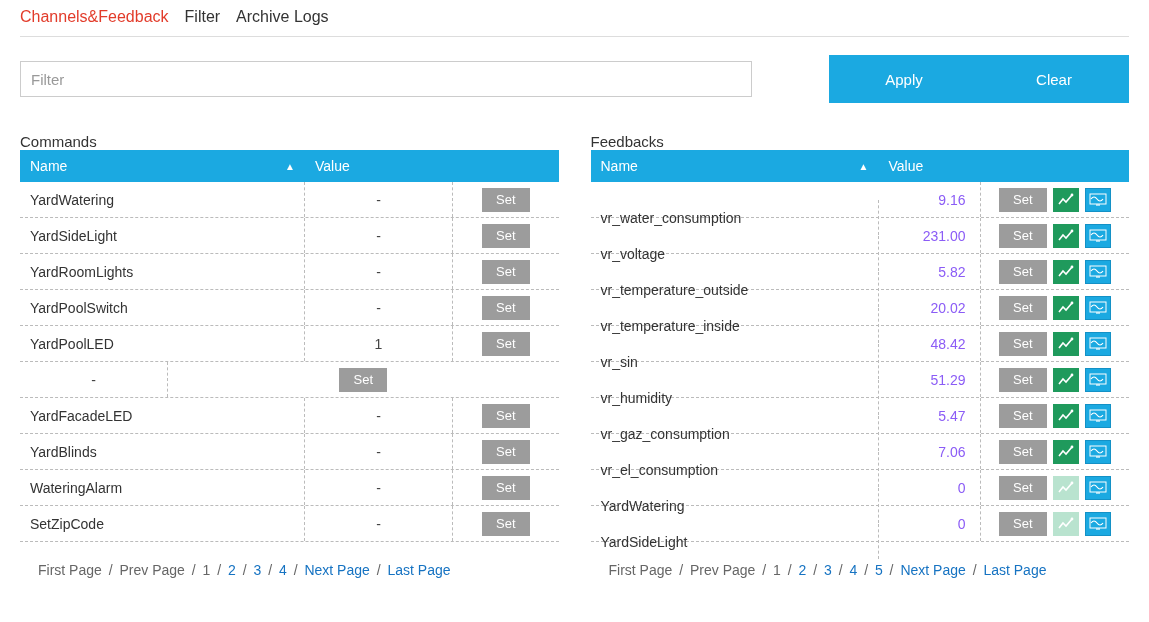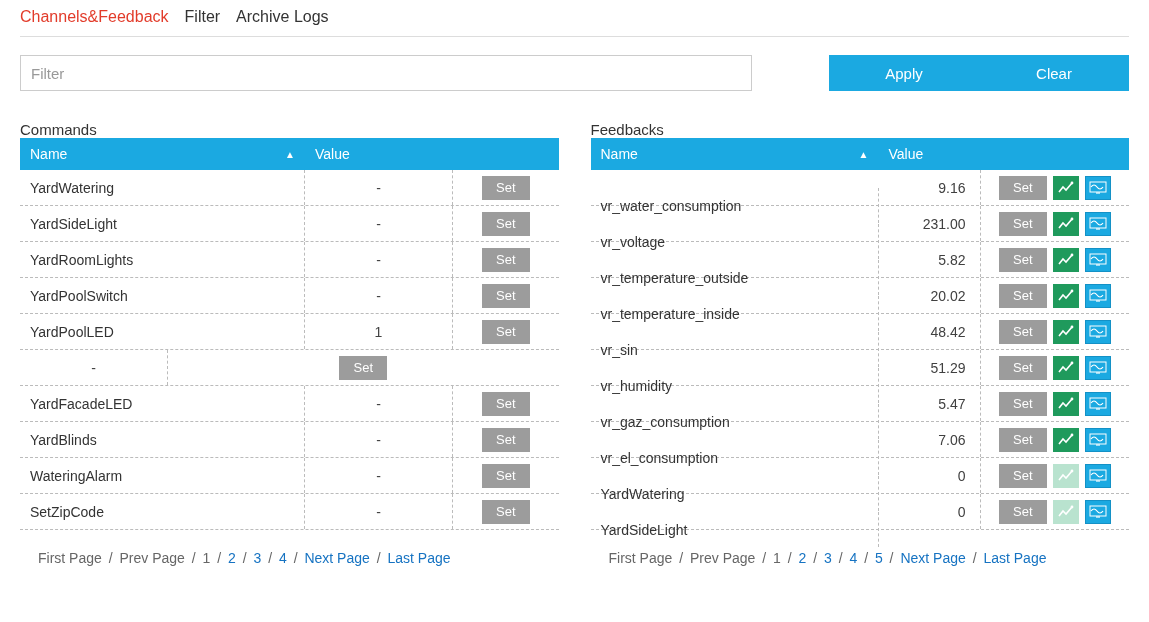--- a/index.html
+++ b/index.html
@@ -6,21 +6,21 @@
 body { font-family: "Segoe UI", Arial, sans-serif; font-size: 14px; color: #333; background: #fff; width: 1149px; height: 622px; padding: 8px 20px; }
 
 .tabbar { display: flex; gap: 16px; padding: 0 0 10px 0; border-bottom: 1px solid #ddd; margin-bottom: 18px; }
 .tab { font-size: 16px; font-weight: 400; color: #333; cursor: pointer; }
 .tab.active { color: #e23b2a; }
 
 .filter-row { display: flex; align-items: center; margin-bottom: 30px; }
 .filter-input { flex: 0 0 732px; height: 36px; border: 1px solid #ccc; padding: 0 10px; font-size: 15px; color: #888; }
 .filter-input::placeholder { color: #999; }
 .spacer { flex: 1; }
-.btn-primary { background: #1ba9e1; color: #fff; border: none; height: 36px; width: 150px; font-size: 15px; cursor: pointer; }
+.btn-primary { background: #1ba9e1; color: #fff; border: none; height: 48px; width: 150px; font-size: 15px; cursor: pointer; }
 
 .cols { display: flex; gap: 32px; }
 .col { flex: 1; min-width: 0; }
 .section-title { font-size: 15px; color: #333; }
 
 .thead { background: #1ba9e1; color: #fff; display: flex; height: 32px; align-items: center; font-size: 14px; }
 .thead .th { padding: 0 10px; gap: 28px; }
 .thead .sort-icon { font-size: 10px; }
 
 .commands .th-name { flex: 0 0 285px; display: flex; align-items: center; justify-content: space-between; }
@@ -32,21 +32,21 @@
 .feedbacks .th-act { flex: 1; }
 
 .row { display: flex; align-items: center; height: 36px; border-bottom: 1px dashed #bbb; }
 .row .cell { padding: 0 10px; }
 
 .commands .cell-name { flex: 0 0 285px; border-right: 1px dashed #bbb; height: 100%; display: flex; align-items: center; }
 .commands .cell-value { flex: 0 0 148px; border-right: 1px dashed #bbb; height: 100%; display: flex; align-items: center; justify-content: center; color: #444; }
 .commands .cell-act { flex: 1; display: flex; align-items: center; justify-content: center; }
 
 .feedbacks .cell-name { flex: 0 0 288px; border-right: 1px dashed #bbb; height: 100%; display: flex; align-items: center; margin-top: 36px; }
-.feedbacks .cell-value { flex: 0 0 102px; border-right: 1px dashed #bbb; height: 100%; display: flex; align-items: center; justify-content: flex-end; color: #404040; padding-right: 14px; }
+.feedbacks .cell-value { flex: 0 0 102px; border-right: 1px dashed #bbb; height: 100%; display: flex; align-items: center; justify-content: flex-end; color: #8b5cf6; padding-right: 14px; }
 .feedbacks .cell-act { flex: 1; display: flex; align-items: center; justify-content: center; gap: 6px; }
 
 .btn-set { background: #9c9c9c; color: #fff; border: none; height: 24px; width: 48px; font-size: 13px; cursor: pointer; }
 .icon-btn { width: 26px; height: 24px; border: none; cursor: pointer; display: inline-flex; align-items: center; justify-content: center; }
 .icon-chart { background: #1f9a5c; }
 .icon-chart.disabled { background: #b9e3cf; }
 .icon-osc { background: #1ba9e1; border: 1px solid #1491c6; }
 
 .pager { margin-top: 20px; color: #666; font-size: 14px; padding-left: 18px; }
 .pager span { cursor: pointer; }

